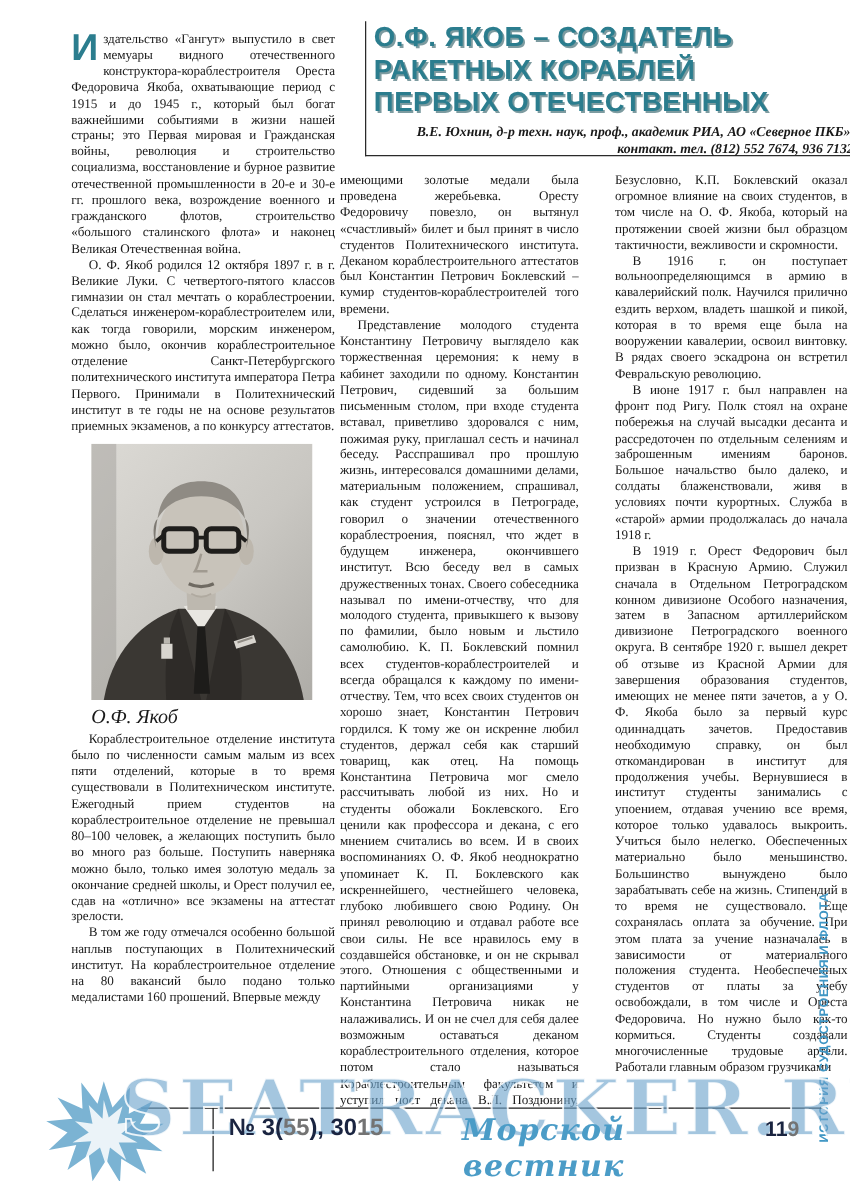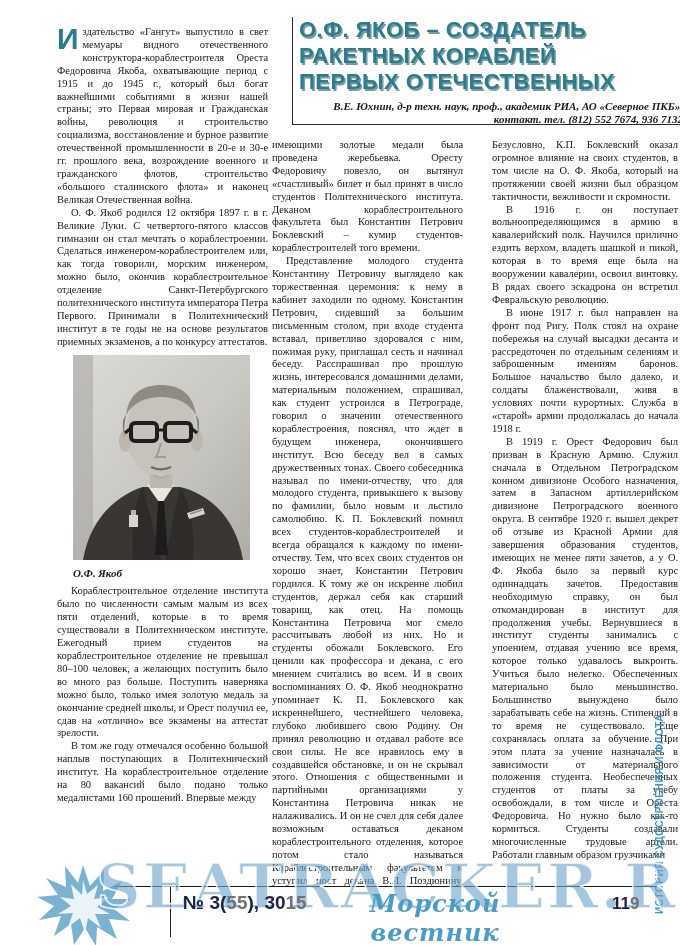--- a/index.html
+++ b/index.html
@@ -22,21 +22,21 @@
   
   #header{left:267px;top:17px;width:391px;height:108px;border-left:1px solid #2a2a2a;
           border-bottom:1px solid #2a2a2a;padding-left:6px;box-sizing:border-box;margin-left:25px;}
   .title-line{font-family:"Liberation Sans",sans-serif;font-weight:bold;font-size:22px;
               line-height:26px;color:#2b7d8e;letter-spacing:0.5px;
               text-shadow:1.5px 1.5px 0 rgba(19,72,82,0.55);}
   .author{font-size:11px;line-height:13px;font-weight:bold;font-style:italic;margin-top:5px;text-align:right;}
 
   
   .photo-wrap{margin:6px 12px 2px 16px;}
-  .photo-caption{font-style:italic;font-weight:bold;font-size:11px;margin:3px 0 6px 16px;
+  .photo-caption{font-style:italic;font-weight:normal;font-size:16px;margin:3px 0 6px 16px;
                  text-indent:0;text-align:left;}
 
   
   #sidebar-label{left:654px;top:630px;height:284px;width:16px;
       writing-mode:vertical-rl;transform:rotate(180deg);
       font-family:"Liberation Sans",sans-serif;font-weight:bold;font-size:10px;
       letter-spacing:0.6px;color:#3f96c4;white-space:nowrap;}
 
   
   #footer-rule{left:113px;top:886px;width:545px;height:0;border-top:1.5px solid #1c1c1c;}
@@ -120,21 +120,21 @@
       <line x1="117" y1="159" x2="129" y2="155" stroke="#8f8b84" stroke-width="1.5"></line>
     </svg>
   </div>
   <div class="photo-caption">О.Ф. Якоб</div>
 
   <p>Кораблестроительное отделение института было по численности самым малым из всех пяти отделений, которые в то время существовали в Политехническом институте. Ежегодный прием студентов на кораблестроительное отделение не превышал 80–100 человек, а желающих поступить было во много раз больше. Поступить наверняка можно было, только имея золотую медаль за окончание средней школы, и Орест получил ее, сдав на «отлично» все экзамены на аттестат зрелости.</p>
   <p>В том же году отмечался особенно большой наплыв поступающих в Политехнический институт. На кораблестроительное отделение на 80 вакансий было подано только медалистами 160 прошений. Впервые между</p>
 </div>
 
 <div id="col2" class="col">
-  <p class="noindent">имеющими золотые медали была проведена жеребьевка. Оресту Федоровичу повезло, он вытянул «счастливый» билет и был принят в число студентов Политехнического института. Деканом кораблестроительного факультета был Константин Петрович Боклевский – кумир студентов-кораблестроителей того времени.</p>
+  <p class="noindent">имеющими золотые медали была проведена жеребьевка. Оресту Федоровичу повезло, он вытянул «счастливый» билет и был принят в число студентов Политехнического института. Деканом кораблестроительного аттестатов был Константин Петрович Боклевский – кумир студентов-кораблестроителей того времени.</p>
   <p>Представление молодого студента Константину Петровичу выглядело как торжественная церемония: к нему в кабинет заходили по одному. Константин Петрович, сидевший за большим письменным столом, при входе студента вставал, приветливо здоровался с ним, пожимая руку, приглашал сесть и начинал беседу. Расспрашивал про прошлую жизнь, интересовался домашними делами, материальным положением, спрашивал, как студент устроился в Петрограде, говорил о значении отечественного кораблестроения, пояснял, что ждет в будущем инженера, окончившего институт. Всю беседу вел в самых дружественных тонах. Своего собеседника называл по имени-отчеству, что для молодого студента, привыкшего к вызову по фамилии, было новым и льстило самолюбию. К. П. Боклевский помнил всех студентов-кораблестроителей и всегда обращался к каждому по имени-отчеству. Тем, что всех своих студентов он хорошо знает, Константин Петрович гордился. К тому же он искренне любил студентов, держал себя как старший товарищ, как отец. На помощь Константина Петровича мог смело рассчитывать любой из них. Но и студенты обожали Боклевского. Его ценили как профессора и декана, с его мнением считались во всем. И в своих воспоминаниях О. Ф. Якоб неоднократно упоминает К. П. Боклевского как искреннейшего, честнейшего человека, глубоко любившего свою Родину. Он принял революцию и отдавал работе все свои силы. Не все нравилось ему в создавшейся обстановке, и он не скрывал этого. Отношения с общественными и партийными организациями у Константина Петровича никак не налаживались. И он не счел для себя далее возможным оставаться деканом кораблестроительного отделения, которое потом стало называться Кораблестроительным факультетом и уступил пост декана В.Л. Поздюнину, несравненно лучше освоившемуся в сложившейся обстановке.</p>
 </div>
 
 <div id="col3" class="col">
   <p class="noindent">Безусловно, К.П. Боклевский оказал огромное влияние на своих студентов, в том числе на О. Ф. Якоба, который на протяжении своей жизни был образцом тактичности, вежливости и скромности.</p>
   <p>В 1916 г. он поступает вольноопределяющимся в армию в кавалерийский полк. Научился прилично ездить верхом, владеть шашкой и пикой, которая в то время еще была на вооружении кавалерии, освоил винтовку. В рядах своего эскадрона он встретил Февральскую революцию.</p>
   <p>В июне 1917 г. был направлен на фронт под Ригу. Полк стоял на охране побережья на случай высадки десанта и рассредоточен по отдельным селениям и заброшенным имениям баронов. Большое начальство было далеко, и солдаты блаженствовали, живя в условиях почти курортных. Служба в «старой» армии продолжалась до начала 1918 г.</p>
   <p>В 1919 г. Орест Федорович был призван в Красную Армию. Служил сначала в Отдельном Петроградском конном дивизионе Особого назначения, затем в Запасном артиллерийском дивизионе Петроградского военного округа. В сентябре 1920 г. вышел декрет об отзыве из Красной Армии для завершения образования студентов, имеющих не менее пяти зачетов, а у О. Ф. Якоба было за первый курс одиннадцать зачетов. Предоставив необходимую справку, он был откомандирован в институт для продолжения учебы. Вернувшиеся в институт студенты занимались с упоением, отдавая учению все время, которое только удавалось выкроить. Учиться было нелегко. Обеспеченных материально было меньшинство. Большинство вынуждено было зарабатывать себе на жизнь. Стипендий в то время не существовало. Еще сохранялась оплата за обучение. При этом плата за учение назначалась в зависимости от материального положения студента. Необеспеченных студентов от платы за учебу освобождали, в том числе и Ореста Федоровича. Но нужно было как-то кормиться. Студенты создавали многочисленные трудовые артели. Работали главным образом грузчиками</p>
 </div>
 

